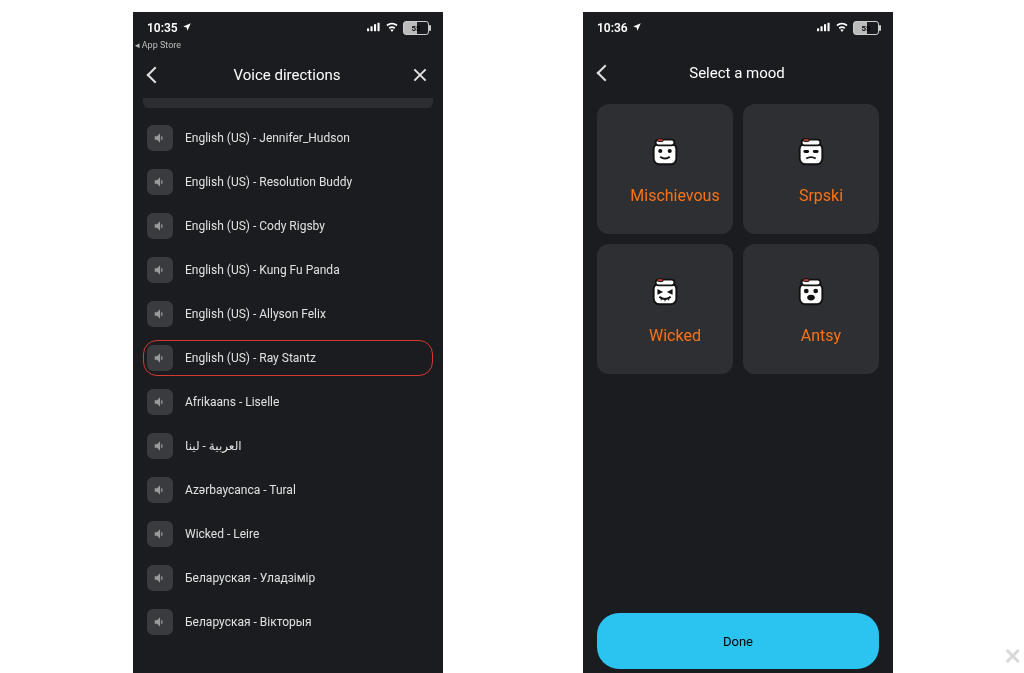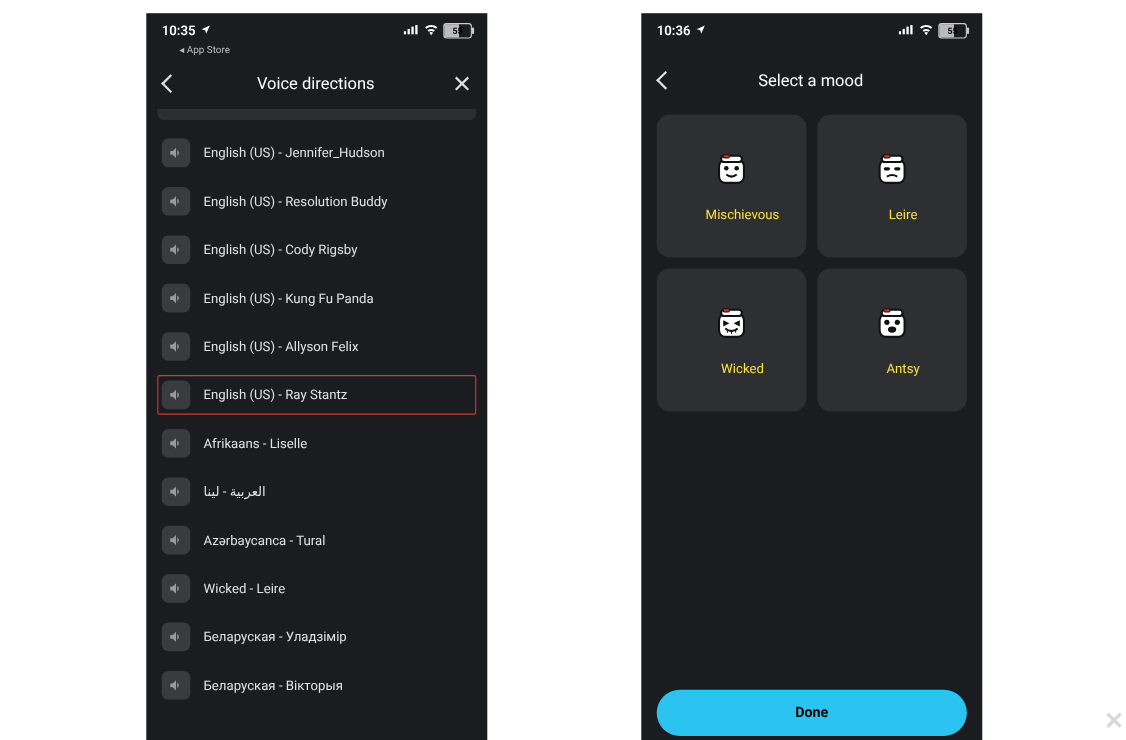--- a/index.html
+++ b/index.html
@@ -58,21 +58,21 @@
     content:"";
     position:absolute;
     right:-3px; top:3px;
     width:2px; height:6px;
     background:#ccc;
     border-radius:1px;
   }
   .back-app {
     font-size: 9px;
     color: #bfbfbf;
-    padding: 0 30px 6px;
+    padding: 0 2px 6px;
   }
 
   
   .header {
     display: flex;
     align-items: center;
     justify-content: space-between;
     padding: 10px 16px 14px;
   }
   .header .title {
@@ -129,21 +129,21 @@
     display:flex;
     align-items:center;
     justify-content:center;
   }
   .voice-item .label {
     font-size: 12px;
     color: #e2e2e2;
   }
   .voice-item.highlight {
     border: 1.5px solid #d43a2f;
-    border-radius: 2px;
+    border-radius: 14px;
     padding-left:3px;
     height: 34px;
   }
 
   
   .mood-grid {
     display: grid;
     grid-template-columns: 1fr 1fr;
     gap: 10px;
     padding: 0 14px;
@@ -153,43 +153,43 @@
     background: #2e2f33;
     border-radius: 12px;
     height: 130px;
     display: flex;
     flex-direction: column;
     align-items: center;
     justify-content: center;
     gap: 14px;
   }
   .mood-card .label {
-    font-size: 12px;
-    color: #fde047;
+    font-size: 16px;
+    color: #f97316;
     margin-left: 20px;
   }
   .ghost-icon {
     width: 34px;
     height: 34px;
   }
 
   
   .done-button {
     position: absolute;
     bottom: 16px;
     left: 14px;
     right: 14px;
-    height: 42px;
+    height: 56px;
     background: #2bc3ef;
     border-radius: 22px;
     display: flex;
     align-items: center;
     justify-content: center;
     font-size: 13px;
-    font-weight: 700;
+    font-weight: 400;
     color: #000;
   }
   .home-indicator {
     position: absolute;
     bottom: 4px;
     left: 50%;
     transform: translateX(-50%);
     width: 110px;
     height: 4px;
     background: rgba(255,255,255,0.85);
@@ -402,21 +402,21 @@
       </div>
       <div class="mood-card">
         <div><svg class="ghost-icon" viewBox="0 0 36 36">
             <rect x="6" y="10" width="24" height="22" rx="6" fill="#fff" stroke="#111" stroke-width="2"></rect>
             <rect x="8" y="6" width="20" height="6" rx="3" fill="#fff" stroke="#111" stroke-width="2"></rect>
             <rect x="10" y="5" width="6" height="3" rx="1" fill="#c0392b" stroke="#111" stroke-width="1"></rect>
             <rect x="10" y="17" width="6" height="3" rx="1.5" fill="#111"></rect>
             <rect x="20" y="17" width="6" height="3" rx="1.5" fill="#111"></rect>
             <path d="M13 26 q5 -3 10 0" stroke="#111" stroke-width="2" fill="none"></path>
           </svg></div>
-        <div class="label">Leire</div>
+        <div class="label">Srpski</div>
       </div>
       <div class="mood-card">
         <div><svg class="ghost-icon" viewBox="0 0 36 36">
             <rect x="6" y="10" width="24" height="22" rx="6" fill="#fff" stroke="#111" stroke-width="2"></rect>
             <rect x="8" y="6" width="20" height="6" rx="3" fill="#fff" stroke="#111" stroke-width="2"></rect>
             <rect x="10" y="5" width="6" height="3" rx="1" fill="#c0392b" stroke="#111" stroke-width="1"></rect>
             <path d="M10 16 l6 3 l-6 3 z" fill="#111"></path>
             <path d="M26 16 l-6 3 l6 3 z" fill="#111"></path>
             <path d="M12 24 q6 5 12 0" stroke="#111" stroke-width="2" fill="none"></path>
             <line x1="14" y1="25" x2="14" y2="28" stroke="#111" stroke-width="1"></line>

